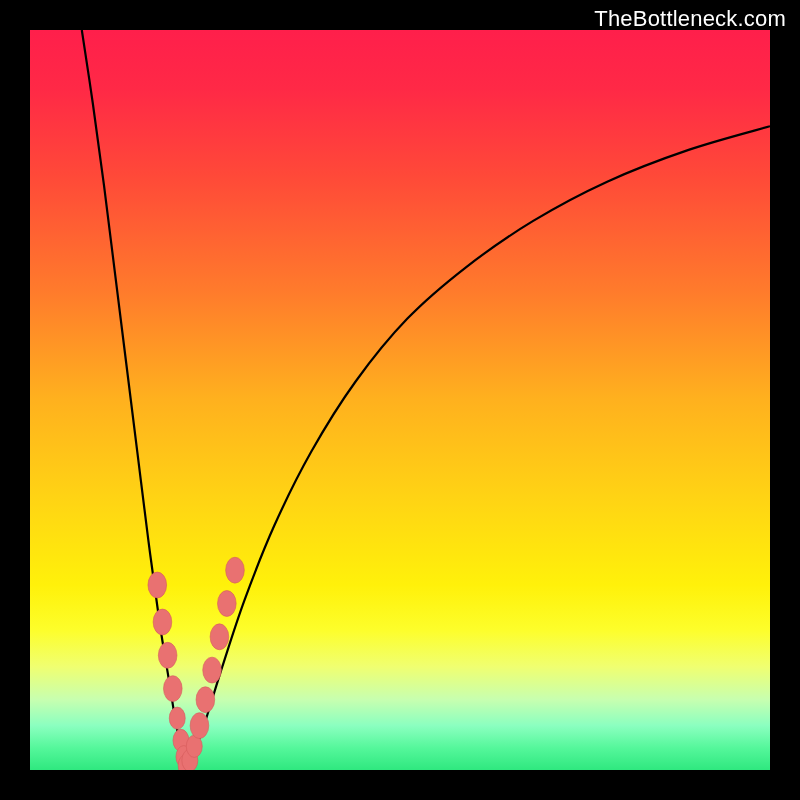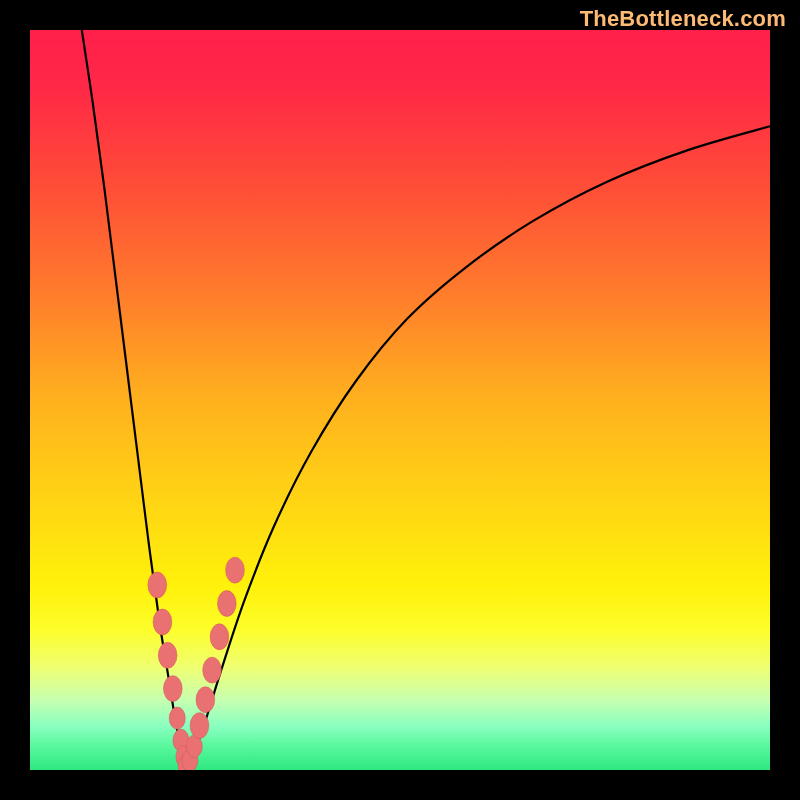--- a/index.html
+++ b/index.html
@@ -22,23 +22,23 @@
     left: 30px;
     top: 30px;
     width: 740px;
     height: 740px;
     overflow: hidden;
   }
   .watermark {
     position: absolute;
     top: 6px;
     right: 14px;
-    color: #fdba74;
+    color: #ffffff;
     font-size: 22px;
-    font-weight: 700;
+    font-weight: 400;
     letter-spacing: 0.2px;
     pointer-events: none;
     text-align: right;
   }
   svg {
     position: absolute;
     inset: 0;
   }
 </style>
 </head>

